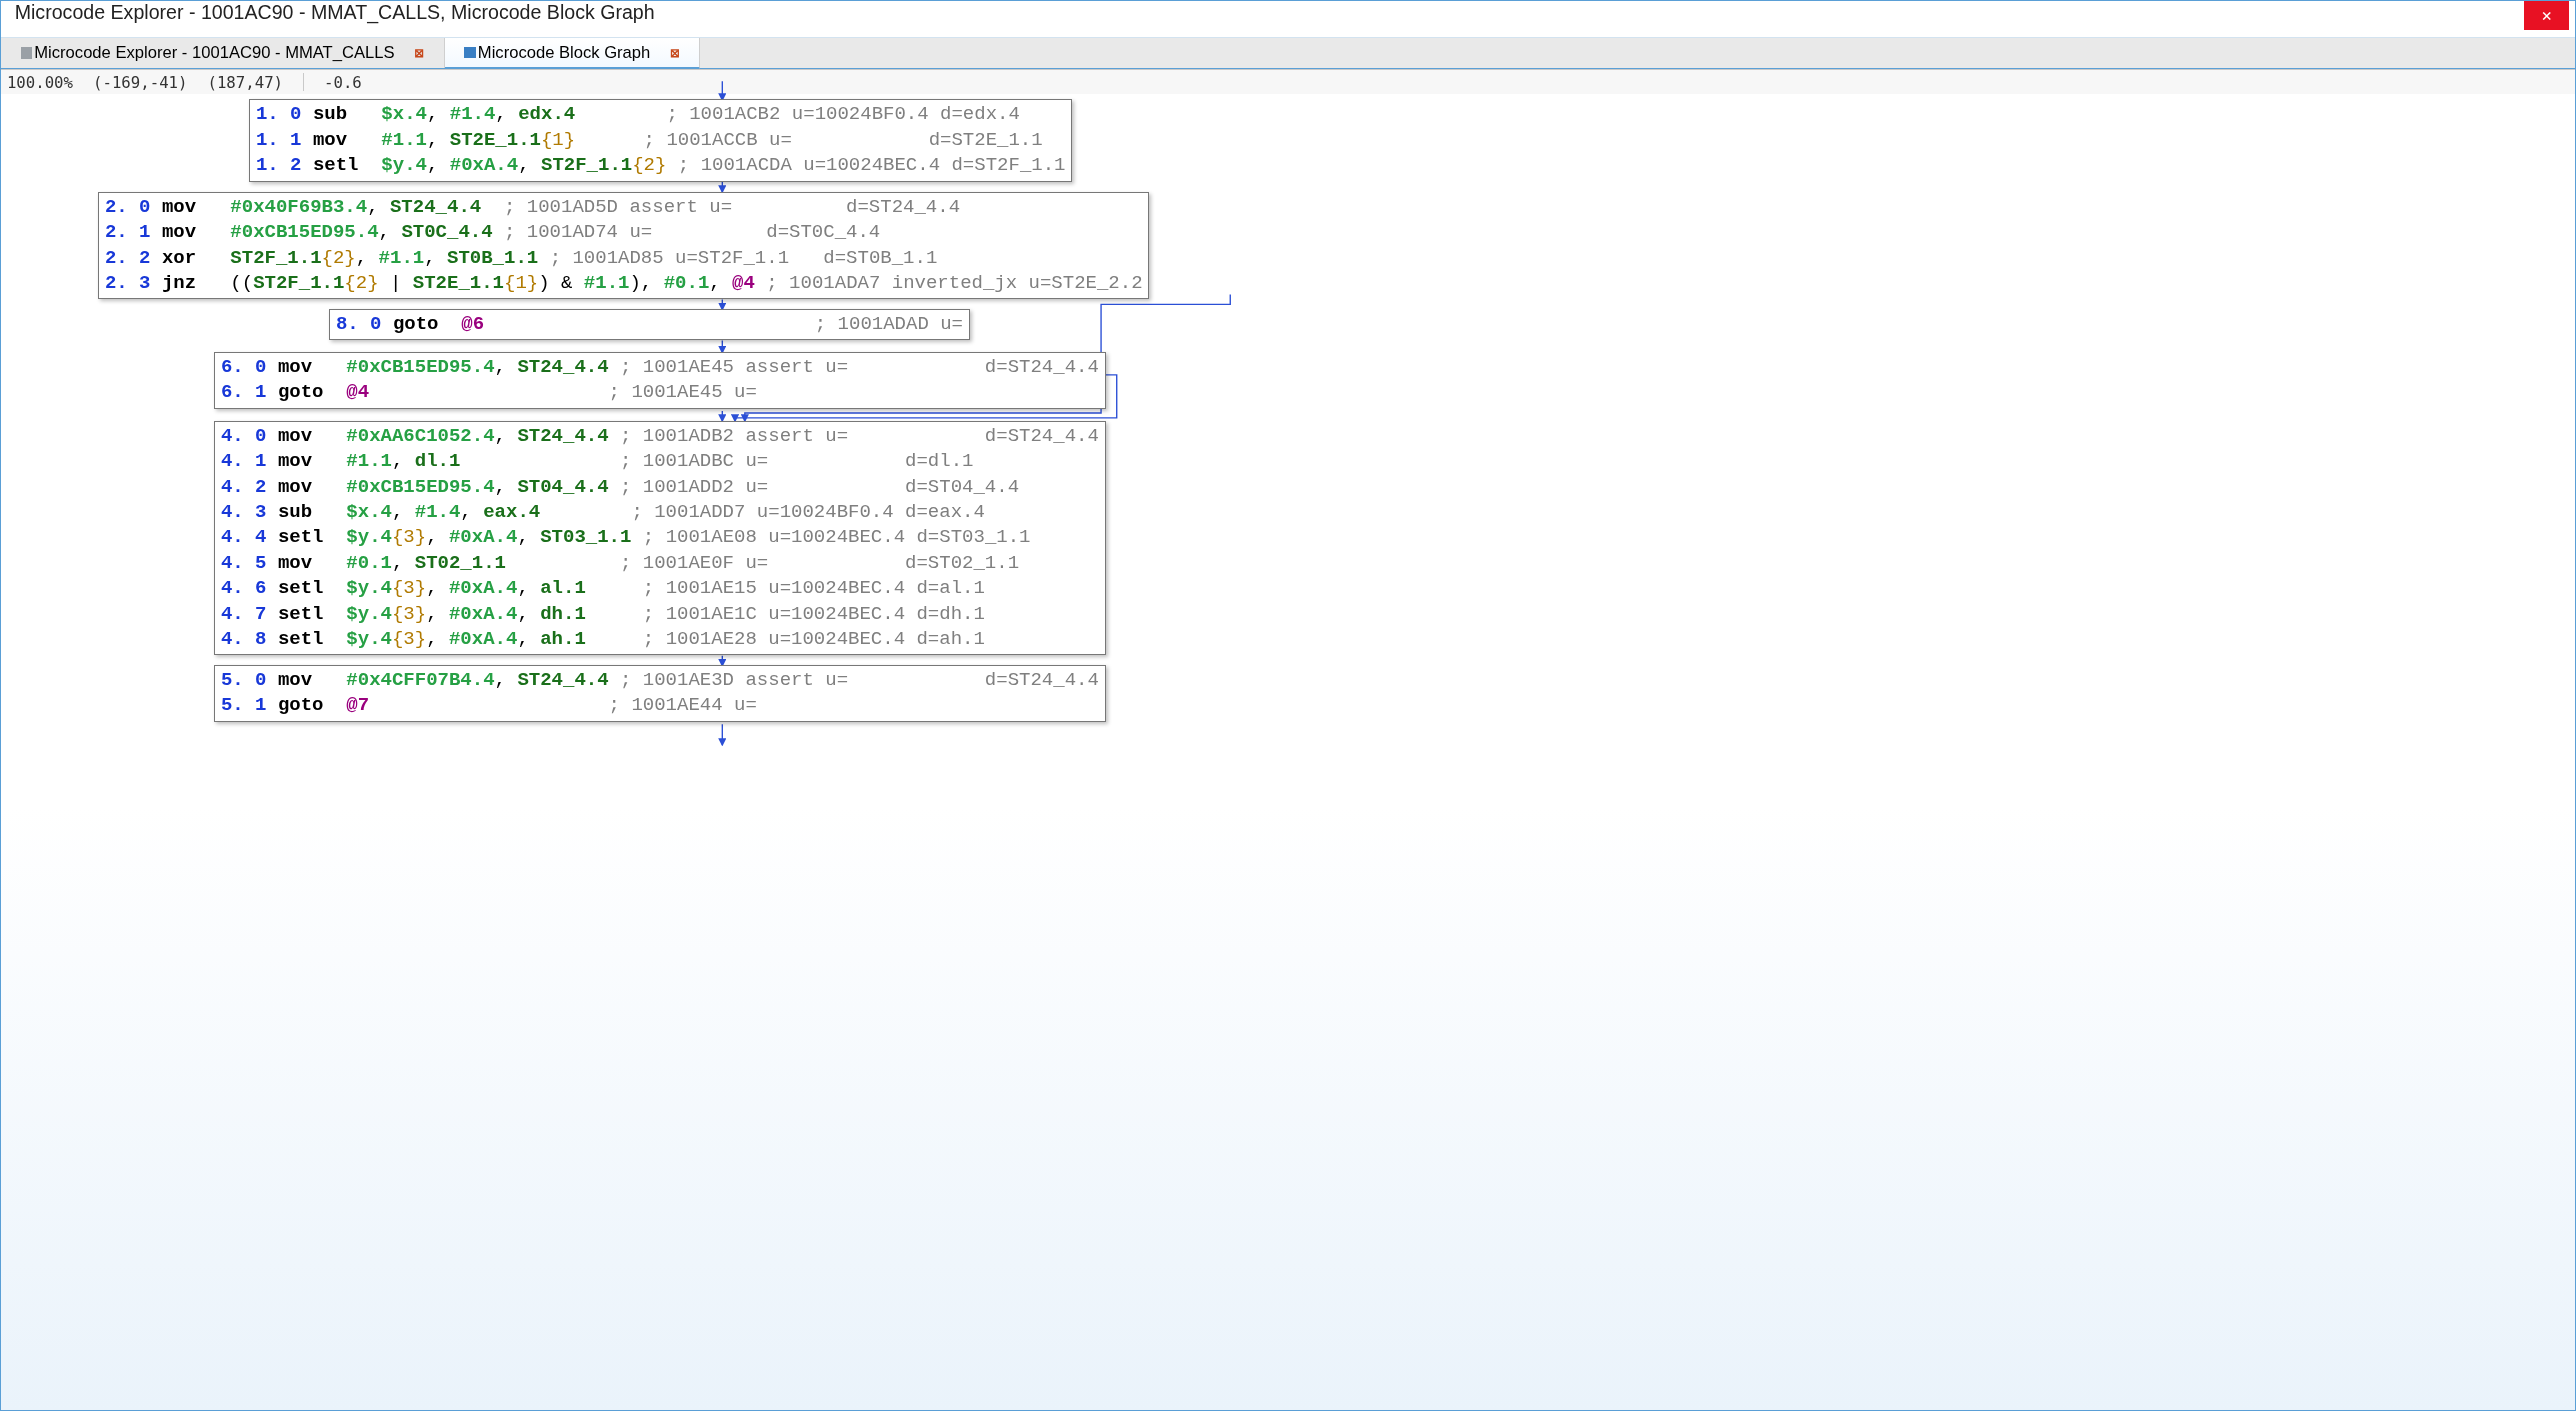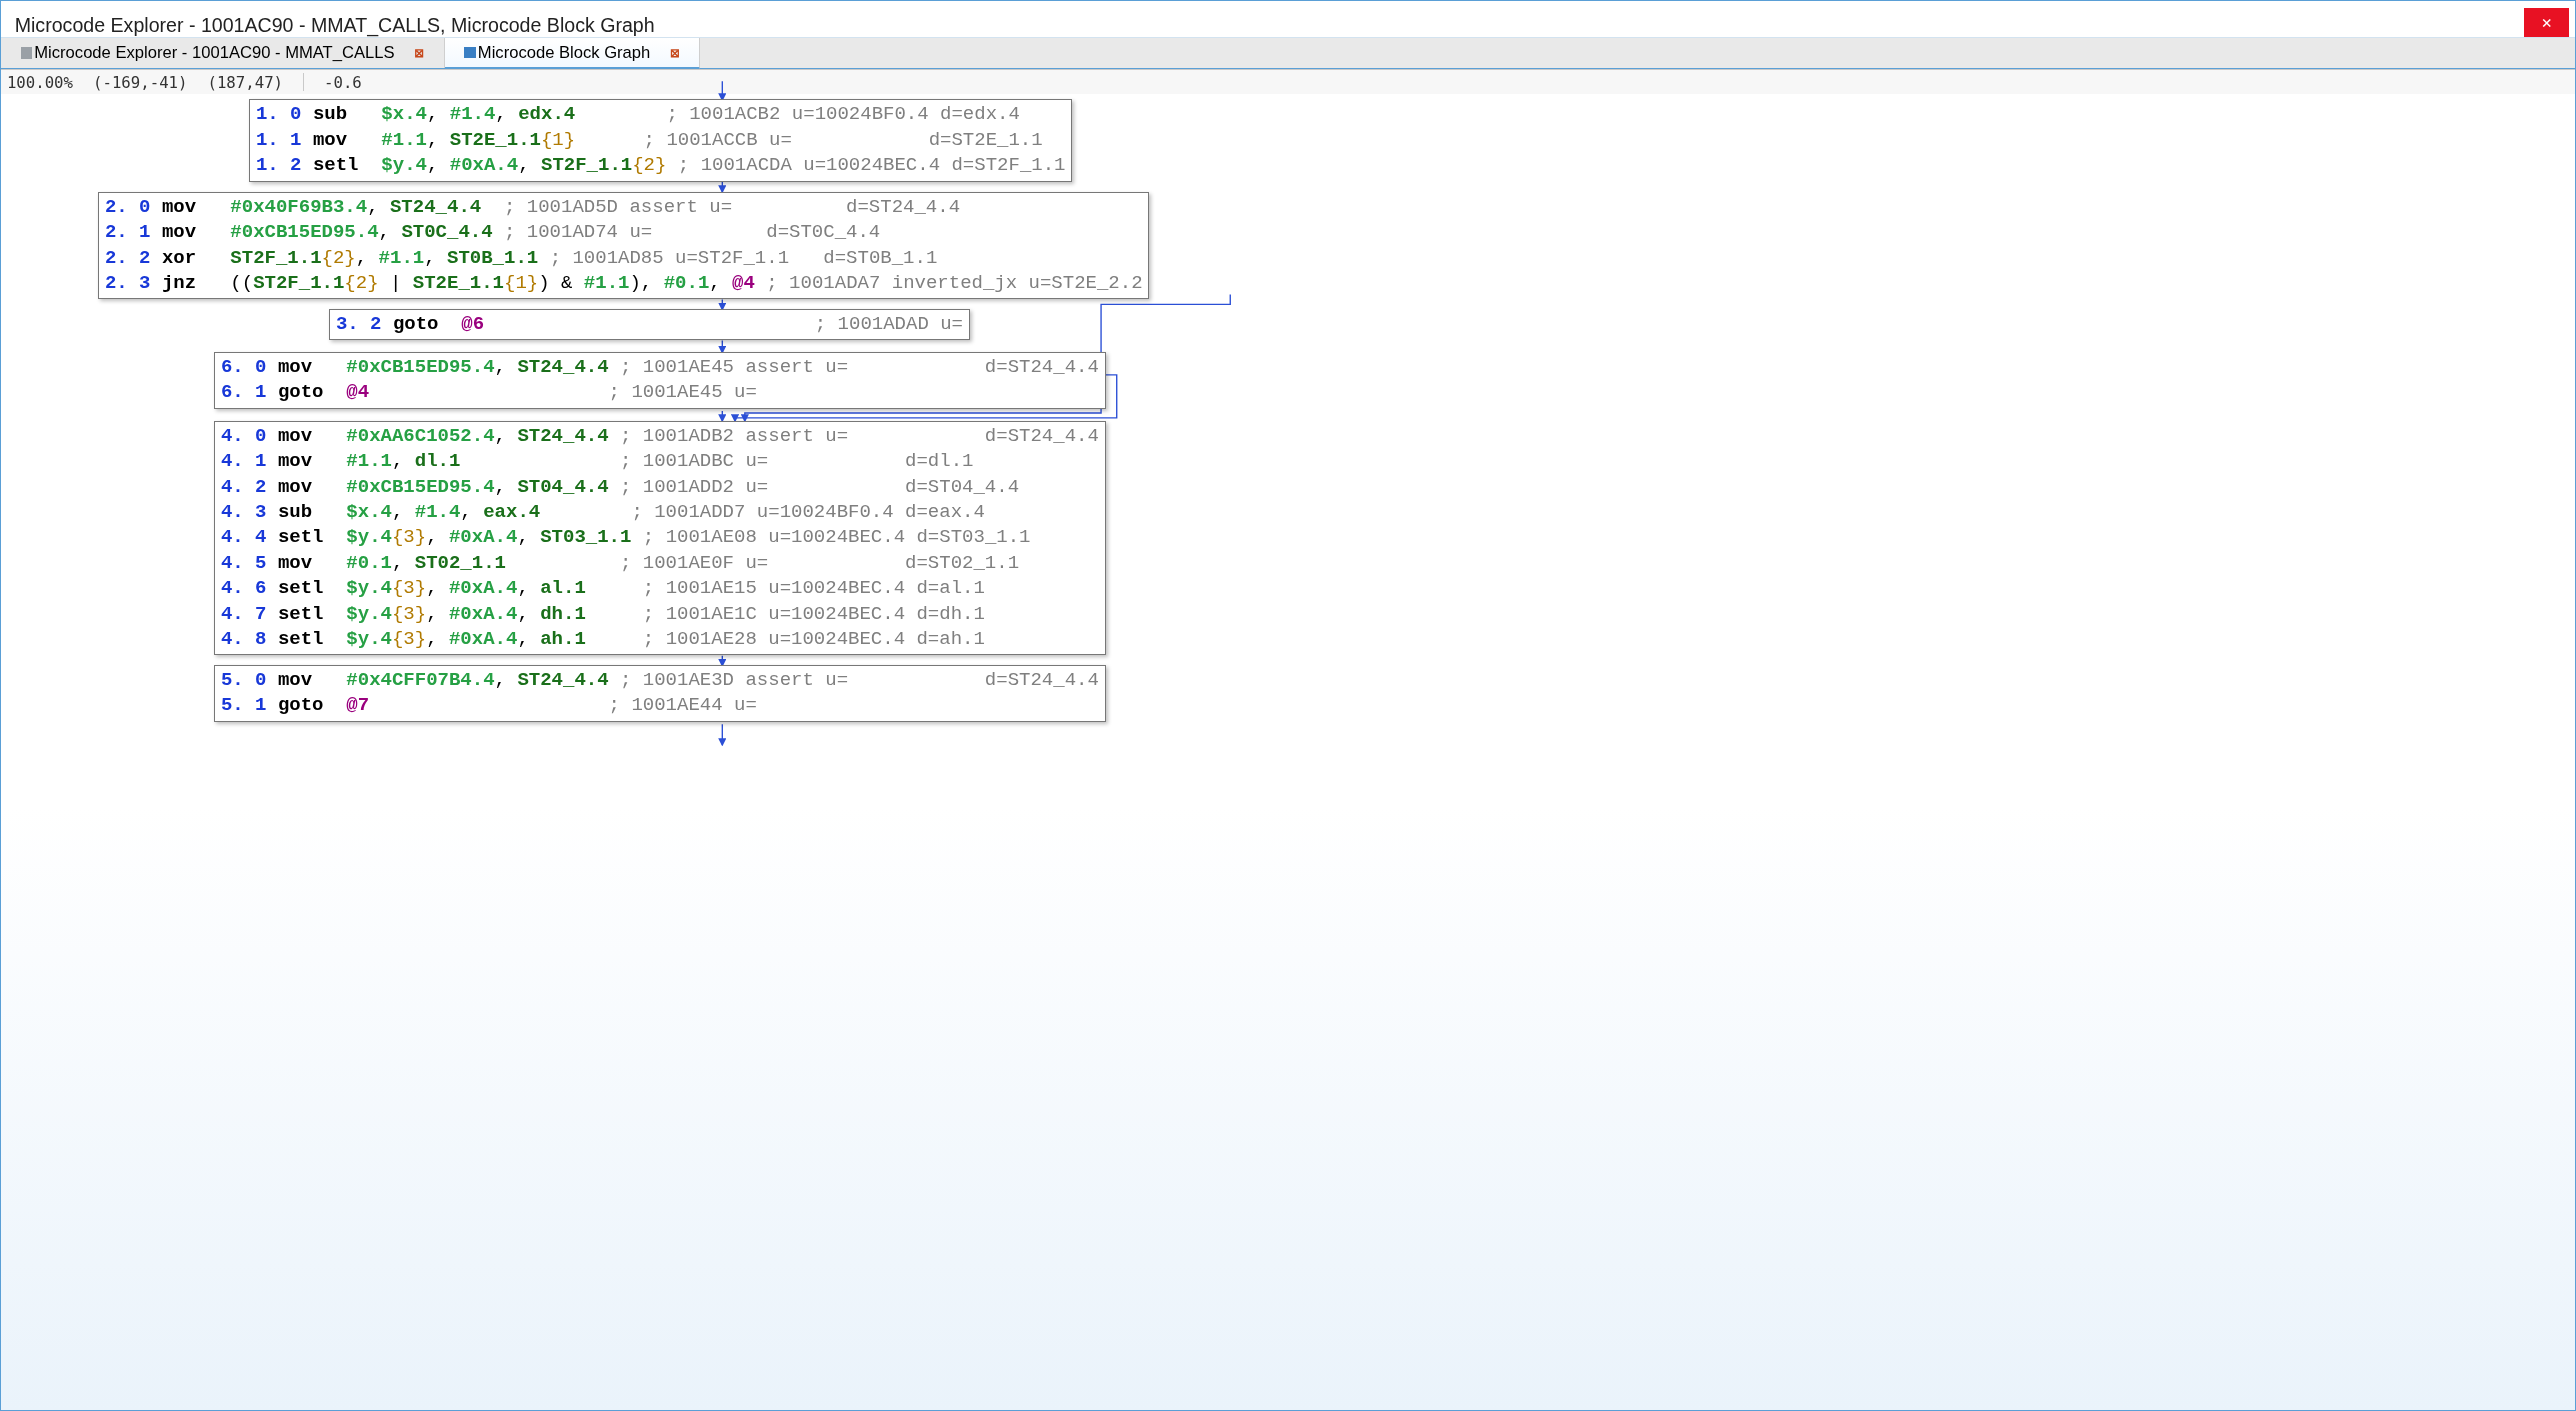--- a/index.html
+++ b/index.html
@@ -1,18 +1,18 @@
 <!DOCTYPE html>
 <html><head>
 <meta charset="utf-8">
 <style>
   * { box-sizing: border-box; margin: 0; padding: 0; }
   html, body { width: 100%; height: 100%; font-family: "Segoe UI", Arial, sans-serif; background: #fff; }
   .window { width: 100%; height: 100%; display: flex; flex-direction: column; border: 1px solid #5a9fd6; }
-  .titlebar { display: flex; align-items: flex-end; justify-content: space-between; height: 37px; padding: 0 0 0 13.7px; font-size: 19.6px; color: #222; background: #fff; border-bottom: 1px solid #d3e3f0; }
+  .titlebar { display: flex; align-items: flex-start; justify-content: space-between; height: 37px; padding: 0 0 0 13.7px; font-size: 19.6px; color: #222; background: #fff; border-bottom: 1px solid #d3e3f0; }
   .titlebar .close { width: 45px; height: 29px; background: #e81123; color: #fff; display: flex; align-items: center; justify-content: center; font-size: 13.7px; margin-right: 5.9px; cursor: pointer; }
   .tabstrip { display: flex; align-items: stretch; height: 31px; background: #e9e9e9; border-bottom: 1px solid #5a9fd6; font-size: 16.6px; }
   .tab { display: flex; align-items: center; padding: 0 19.6px; gap: 2px; border-right: 1px solid #cfcfcf; cursor: pointer; position: relative; }
   .tab.active { background: linear-gradient(#fff, #f3f9ff); border-bottom: 2px solid #5a9fd6; margin-bottom: -1px; }
   .tab .tab-icon { width: 11.7px; height: 11.7px; display: inline-block; }
   .tab .tab-close { width: 9.8px; height: 9.8px; font-size: 11.7px; line-height: 9.8px; color: #c7481b; cursor: pointer; margin-left: 17.6px; font-weight: bold; }
   .tab-icon.blue { background: #3a7fc4; }
   .tab-icon.gray { background: #9aa0a6; }
   .canvas { flex: 1 1 auto; position: relative; overflow: hidden; background: linear-gradient(#ffffff 55%, #eaf3fb 100%); }
   .graph { position: absolute; top: 7.8px; left: 0; right: 0; bottom: 27px; }
@@ -69,21 +69,21 @@
           <path d="M 737 227 L 737 237" fill="none" stroke="#2b4fd6" stroke-width="1.4" marker-end="url(#arrow)"></path>
           <path d="M 737 269 L 737 281" fill="none" stroke="#2b4fd6" stroke-width="1.4" marker-end="url(#arrow)"></path>
           <path d="M 737 341 L 737 351" fill="none" stroke="#2b4fd6" stroke-width="1.4" marker-end="url(#arrow)"></path>
           <path d="M 737 591 L 737 601" fill="none" stroke="#2b4fd6" stroke-width="1.4" marker-end="url(#arrow)"></path>
           <path d="M 737 661 L 737 682" fill="none" stroke="#2b4fd6" stroke-width="1.4" marker-end="url(#arrow)"></path>
           <path d="M 1256 222 L 1256 232 L 1124 232 L 1124 343 L 760 343 L 760 351" fill="none" stroke="#2b4fd6" stroke-width="1.4" marker-end="url(#arrow)"></path>
           <path d="M 1122 304 L 1140 304 L 1140 348 L 750 348 L 750 351" fill="none" stroke="#2b4fd6" stroke-width="1.4" marker-end="url(#arrow)"></path>
         </svg>
     <div class="node" style="left: 248px; top: 22.5px;"><div><span class="c-idx">1. 0 </span><span class="c-op">sub   </span><span class="c-sp">$x.4</span><span class="c-punct">, </span><span class="c-imm">#1.4</span><span class="c-punct">, </span><span class="c-reg">edx.4</span><span>        </span><span class="c-cmt">; 1001ACB2 u=10024BF0.4 d=edx.4</span></div><div><span class="c-idx">1. 1 </span><span class="c-op">mov   </span><span class="c-imm">#1.1</span><span class="c-punct">, </span><span class="c-st">ST2E_1.1</span><span class="c-brc">{1}</span><span>      </span><span class="c-cmt">; 1001ACCB u=            d=ST2E_1.1</span></div><div><span class="c-idx">1. 2 </span><span class="c-op">setl  </span><span class="c-sp">$y.4</span><span class="c-punct">, </span><span class="c-imm">#0xA.4</span><span class="c-punct">, </span><span class="c-st">ST2F_1.1</span><span class="c-brc">{2}</span><span> </span><span class="c-cmt">; 1001ACDA u=10024BEC.4 d=ST2F_1.1</span></div></div>
         <div class="node" style="left: 97px; top: 115px;"><div><span class="c-idx">2. 0 </span><span class="c-op">mov   </span><span class="c-imm">#0x40F69B3.4</span><span class="c-punct">, </span><span class="c-st">ST24_4.4</span><span>  </span><span class="c-cmt">; 1001AD5D assert u=          d=ST24_4.4</span></div><div><span class="c-idx">2. 1 </span><span class="c-op">mov   </span><span class="c-imm">#0xCB15ED95.4</span><span class="c-punct">, </span><span class="c-st">ST0C_4.4</span><span> </span><span class="c-cmt">; 1001AD74 u=          d=ST0C_4.4</span></div><div><span class="c-idx">2. 2 </span><span class="c-op">xor   </span><span class="c-st">ST2F_1.1</span><span class="c-brc">{2}</span><span class="c-punct">, </span><span class="c-imm">#1.1</span><span class="c-punct">, </span><span class="c-st">ST0B_1.1</span><span> </span><span class="c-cmt">; 1001AD85 u=ST2F_1.1   d=ST0B_1.1</span></div><div><span class="c-idx">2. 3 </span><span class="c-op">jnz   </span><span class="c-punct">((</span><span class="c-st">ST2F_1.1</span><span class="c-brc">{2}</span><span class="c-punct"> | </span><span class="c-st">ST2E_1.1</span><span class="c-brc">{1}</span><span class="c-punct">) &amp; </span><span class="c-imm">#1.1</span><span class="c-punct">), </span><span class="c-imm">#0.1</span><span class="c-punct">, </span><span class="c-lbl">@4</span><span> </span><span class="c-cmt">; 1001ADA7 inverted_jx u=ST2E_2.2</span></div></div>
-        <div class="node" style="left: 328px; top: 232px;"><div><span class="c-idx">3. 2 </span><span class="c-op">goto  </span><span class="c-lbl">@6</span><span>                             </span><span class="c-cmt">; 1001ADAD u=</span></div></div>
+        <div class="node" style="left: 328px; top: 232px;"><div><span class="c-idx">8. 0 </span><span class="c-op">goto  </span><span class="c-lbl">@6</span><span>                             </span><span class="c-cmt">; 1001ADAD u=</span></div></div>
         <div class="node" style="left: 213px; top: 275px;"><div><span class="c-idx">6. 0 </span><span class="c-op">mov   </span><span class="c-imm">#0xCB15ED95.4</span><span class="c-punct">, </span><span class="c-st">ST24_4.4</span><span> </span><span class="c-cmt">; 1001AE45 assert u=            d=ST24_4.4</span></div><div><span class="c-idx">6. 1 </span><span class="c-op">goto  </span><span class="c-lbl">@4</span><span>                     </span><span class="c-cmt">; 1001AE45 u=</span></div></div>
         <div class="node" style="left: 213px; top: 344px;"><div><span class="c-idx">4. 0 </span><span class="c-op">mov   </span><span class="c-imm">#0xAA6C1052.4</span><span class="c-punct">, </span><span class="c-st">ST24_4.4</span><span> </span><span class="c-cmt">; 1001ADB2 assert u=            d=ST24_4.4</span></div><div><span class="c-idx">4. 1 </span><span class="c-op">mov   </span><span class="c-imm">#1.1</span><span class="c-punct">, </span><span class="c-reg">dl.1</span><span>              </span><span class="c-cmt">; 1001ADBC u=            d=dl.1</span></div><div><span class="c-idx">4. 2 </span><span class="c-op">mov   </span><span class="c-imm">#0xCB15ED95.4</span><span class="c-punct">, </span><span class="c-st">ST04_4.4</span><span> </span><span class="c-cmt">; 1001ADD2 u=            d=ST04_4.4</span></div><div><span class="c-idx">4. 3 </span><span class="c-op">sub   </span><span class="c-sp">$x.4</span><span class="c-punct">, </span><span class="c-imm">#1.4</span><span class="c-punct">, </span><span class="c-reg">eax.4</span><span>        </span><span class="c-cmt">; 1001ADD7 u=10024BF0.4 d=eax.4</span></div><div><span class="c-idx">4. 4 </span><span class="c-op">setl  </span><span class="c-sp">$y.4</span><span class="c-brc">{3}</span><span class="c-punct">, </span><span class="c-imm">#0xA.4</span><span class="c-punct">, </span><span class="c-st">ST03_1.1</span><span> </span><span class="c-cmt">; 1001AE08 u=10024BEC.4 d=ST03_1.1</span></div><div><span class="c-idx">4. 5 </span><span class="c-op">mov   </span><span class="c-imm">#0.1</span><span class="c-punct">, </span><span class="c-st">ST02_1.1</span><span>          </span><span class="c-cmt">; 1001AE0F u=            d=ST02_1.1</span></div><div><span class="c-idx">4. 6 </span><span class="c-op">setl  </span><span class="c-sp">$y.4</span><span class="c-brc">{3}</span><span class="c-punct">, </span><span class="c-imm">#0xA.4</span><span class="c-punct">, </span><span class="c-reg">al.1</span><span>     </span><span class="c-cmt">; 1001AE15 u=10024BEC.4 d=al.1</span></div><div><span class="c-idx">4. 7 </span><span class="c-op">setl  </span><span class="c-sp">$y.4</span><span class="c-brc">{3}</span><span class="c-punct">, </span><span class="c-imm">#0xA.4</span><span class="c-punct">, </span><span class="c-reg">dh.1</span><span>     </span><span class="c-cmt">; 1001AE1C u=10024BEC.4 d=dh.1</span></div><div><span class="c-idx">4. 8 </span><span class="c-op">setl  </span><span class="c-sp">$y.4</span><span class="c-brc">{3}</span><span class="c-punct">, </span><span class="c-imm">#0xA.4</span><span class="c-punct">, </span><span class="c-reg">ah.1</span><span>     </span><span class="c-cmt">; 1001AE28 u=10024BEC.4 d=ah.1</span></div></div>
         <div class="node" style="left: 213px; top: 588px;"><div><span class="c-idx">5. 0 </span><span class="c-op">mov   </span><span class="c-imm">#0x4CFF07B4.4</span><span class="c-punct">, </span><span class="c-st">ST24_4.4</span><span> </span><span class="c-cmt">; 1001AE3D assert u=            d=ST24_4.4</span></div><div><span class="c-idx">5. 1 </span><span class="c-op">goto  </span><span class="c-lbl">@7</span><span>                     </span><span class="c-cmt">; 1001AE44 u=</span></div></div>
       </div>
     <div class="statusbar">
       <span>100.00%</span>
       <span>(-169,-41)</span>
       <span>(187,47)</span>
       <span class="sep"></span>
       <span>-0.6</span>

